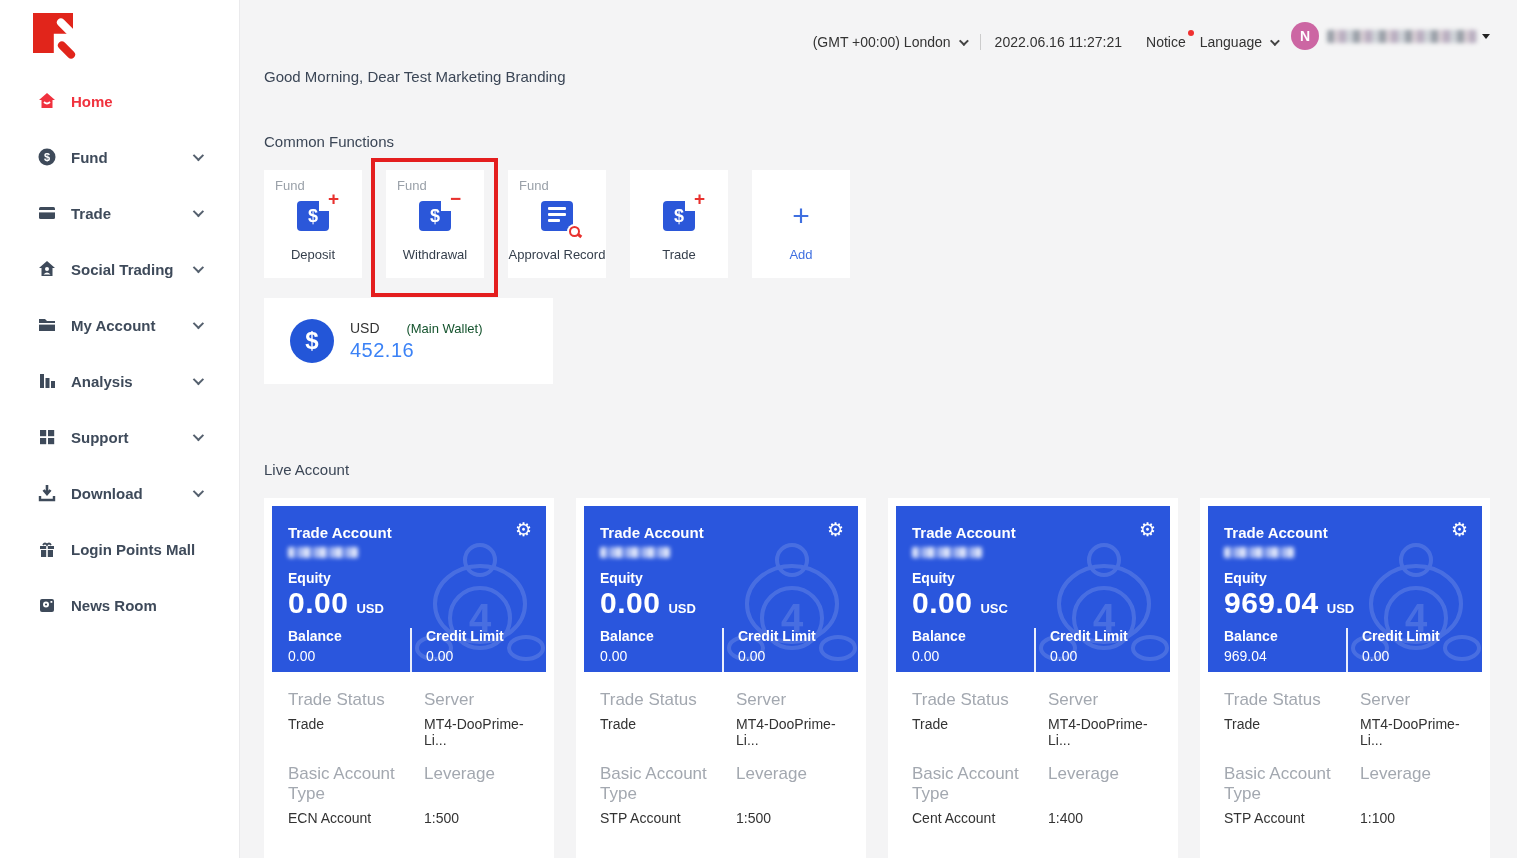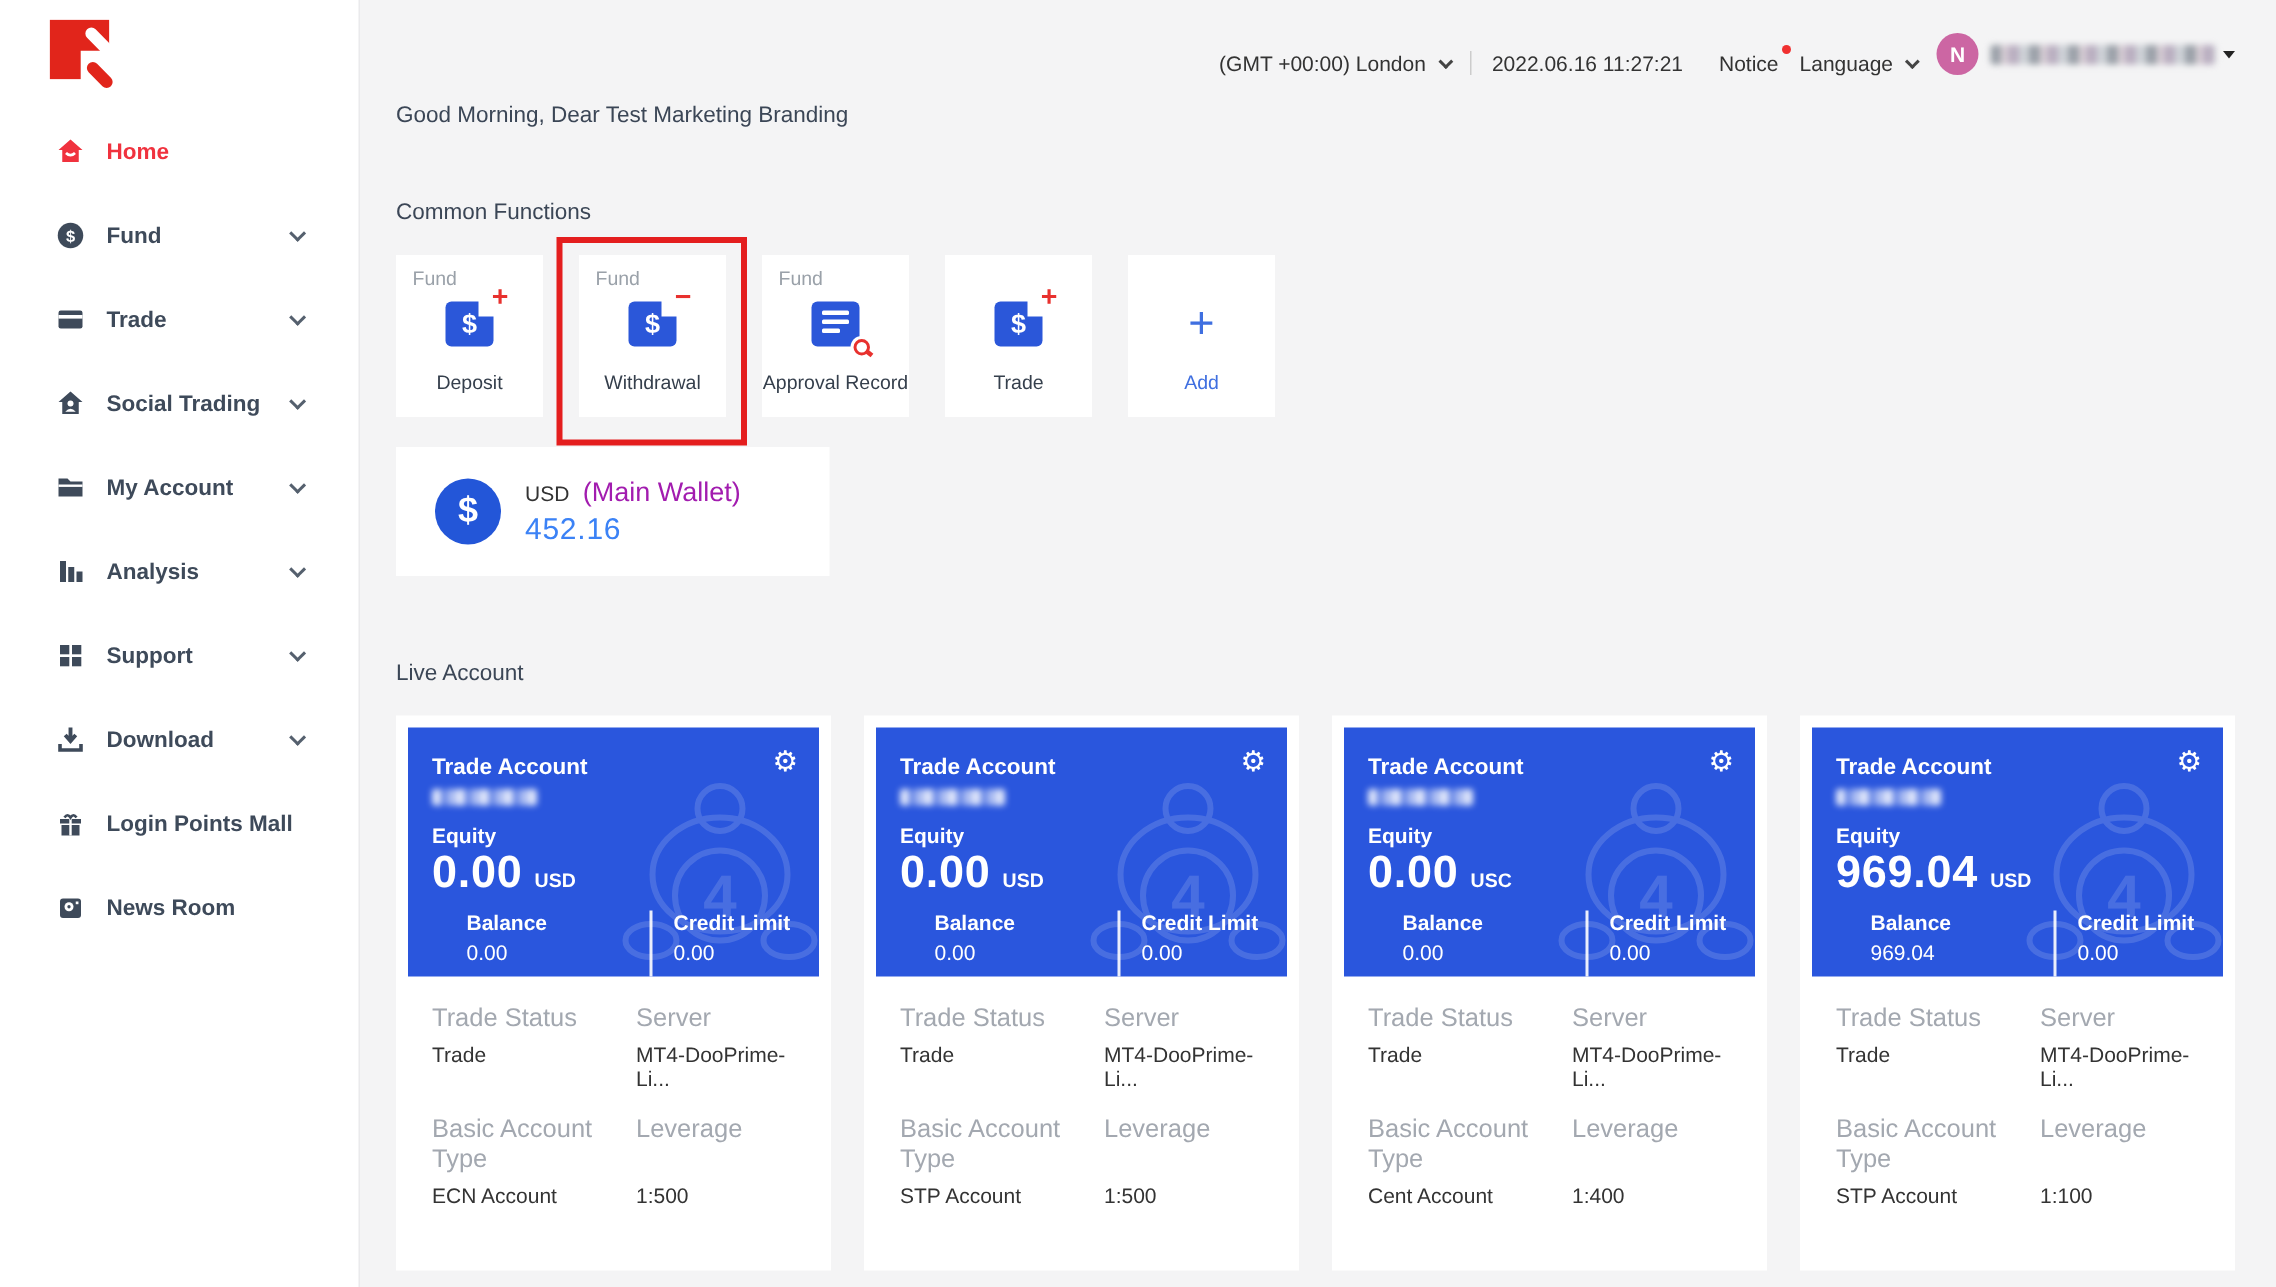--- a/index.html
+++ b/index.html
@@ -59,36 +59,36 @@
   .plus-big { font-size:30px; color:#3f6fe0; font-weight:normal; line-height:1; }
   .cf-label.blue { color:#3f6fe0; }
   .red-frame { position:absolute; left:-15px; right:-14px; top:-12px; bottom:-19px; border:4px solid #e41e1e; pointer-events:none; z-index:5; }
 
   .mw-title { margin-top:46px; }
   .mw-card { margin-top:20px; width:289px; height:86px; background:#fff; display:flex; align-items:center; padding-left:26px; cursor:pointer; }
   .mw-circle { width:44px; height:44px; border-radius:50%; background:#2356d8; color:#fff; font-size:24px; font-weight:bold;
                display:flex; align-items:center; justify-content:center; }
   .mw-info { margin-left:16px; }
   .mw-line1 { font-size:14px; color:#333; }
-  .mw-line1 .tag { color:#a21caf; margin-left:5px; font-size:18px; }
+  .mw-line1 .tag { color:#14532d; margin-left:23px; font-size:13px; }
   .mw-amount { font-size:20px; color:#3b82f6; margin-top:3px; letter-spacing:0.5px; }
 
-  .la-title { margin-top:56px; }
+  .la-title { margin-top:77px; }
   .la-row { display:flex; gap:22px; margin-top:20px; }
   .la-card { width:290px; height:370px; background:#fff; padding:8px; }
   .la-blue { position:relative; height:166px; background:#2a56dd; padding:18px 16px 0 16px; color:#fff; overflow:hidden; }
   .la-acct-title { font-size:15px; font-weight:bold; }
   .redact.acct { width:70px; height:11px; margin-top:6px;
     background:repeating-linear-gradient(90deg,rgba(255,255,255,.85) 0 6px,rgba(255,255,255,.25) 6px 10px,rgba(255,255,255,.6) 10px 16px); }
   .gear { position:absolute; top:14px; right:14px; font-size:19px; color:#fff; cursor:pointer; line-height:1; }
   .la-eq-label { margin-top:12px; font-size:14px; font-weight:bold; }
   .la-eq-line { display:flex; align-items:baseline; gap:8px; }
   .la-eq-val { font-size:30px; font-weight:bold; letter-spacing:0.5px; }
   .la-eq-cur { font-size:13px; font-weight:bold; }
-  .la-bc { display:flex; margin-top:8px;margin-left:23px; }
+  .la-bc { display:flex; margin-top:8px; }
   .la-bc .col1 { width:122px; }
   .la-bc .divider { width:2px; background:rgba(255,255,255,.9); margin-right:14px; height:48px; }
   .la-bc-label { font-size:14px; font-weight:bold; }
   .la-bc-val { font-size:14px; margin-top:4px; }
   .watermark { position:absolute; right:-6px; bottom:-14px; opacity:0.14; }
   .watermark * { stroke:#fff; fill:none; stroke-width:4; }
   .watermark text { fill:#fff; stroke:none; font-size:40px; font-weight:bold; font-family:"Liberation Sans",sans-serif; }
 
   .la-details { padding:18px 8px 0 16px; }
   .la-dgrid { display:grid; grid-template-columns:136px auto; row-gap:2px; margin-bottom:16px; }

